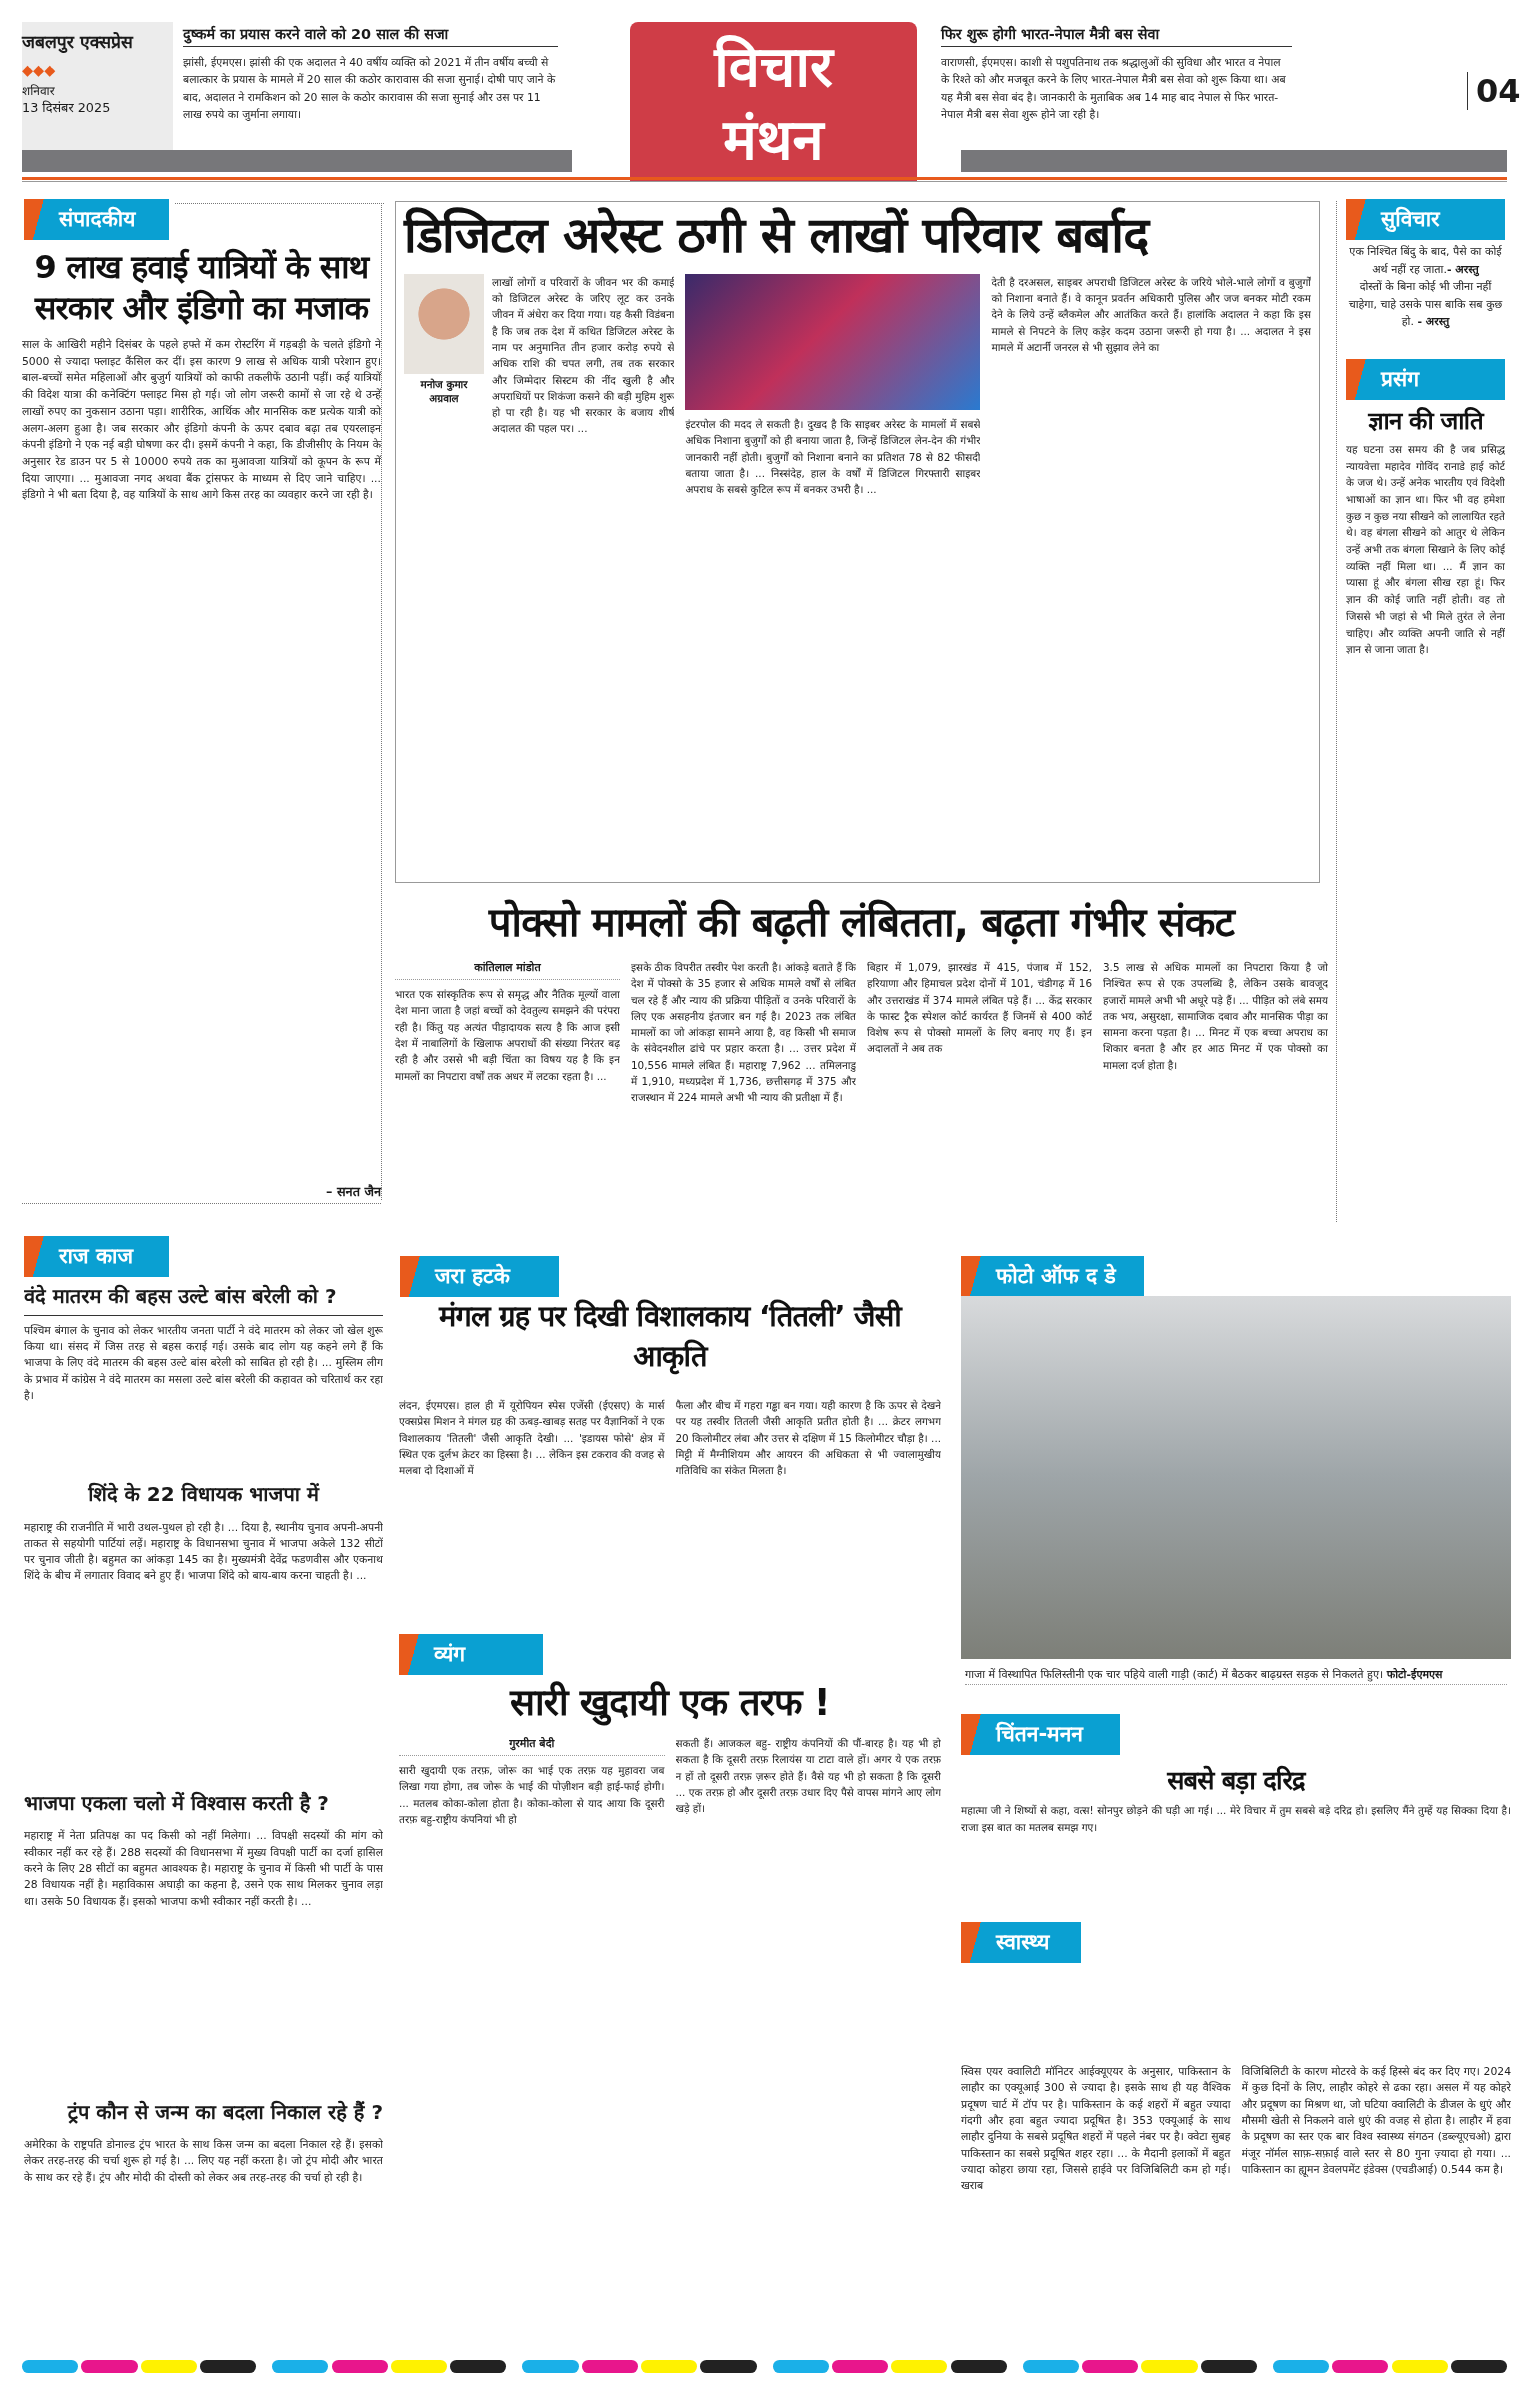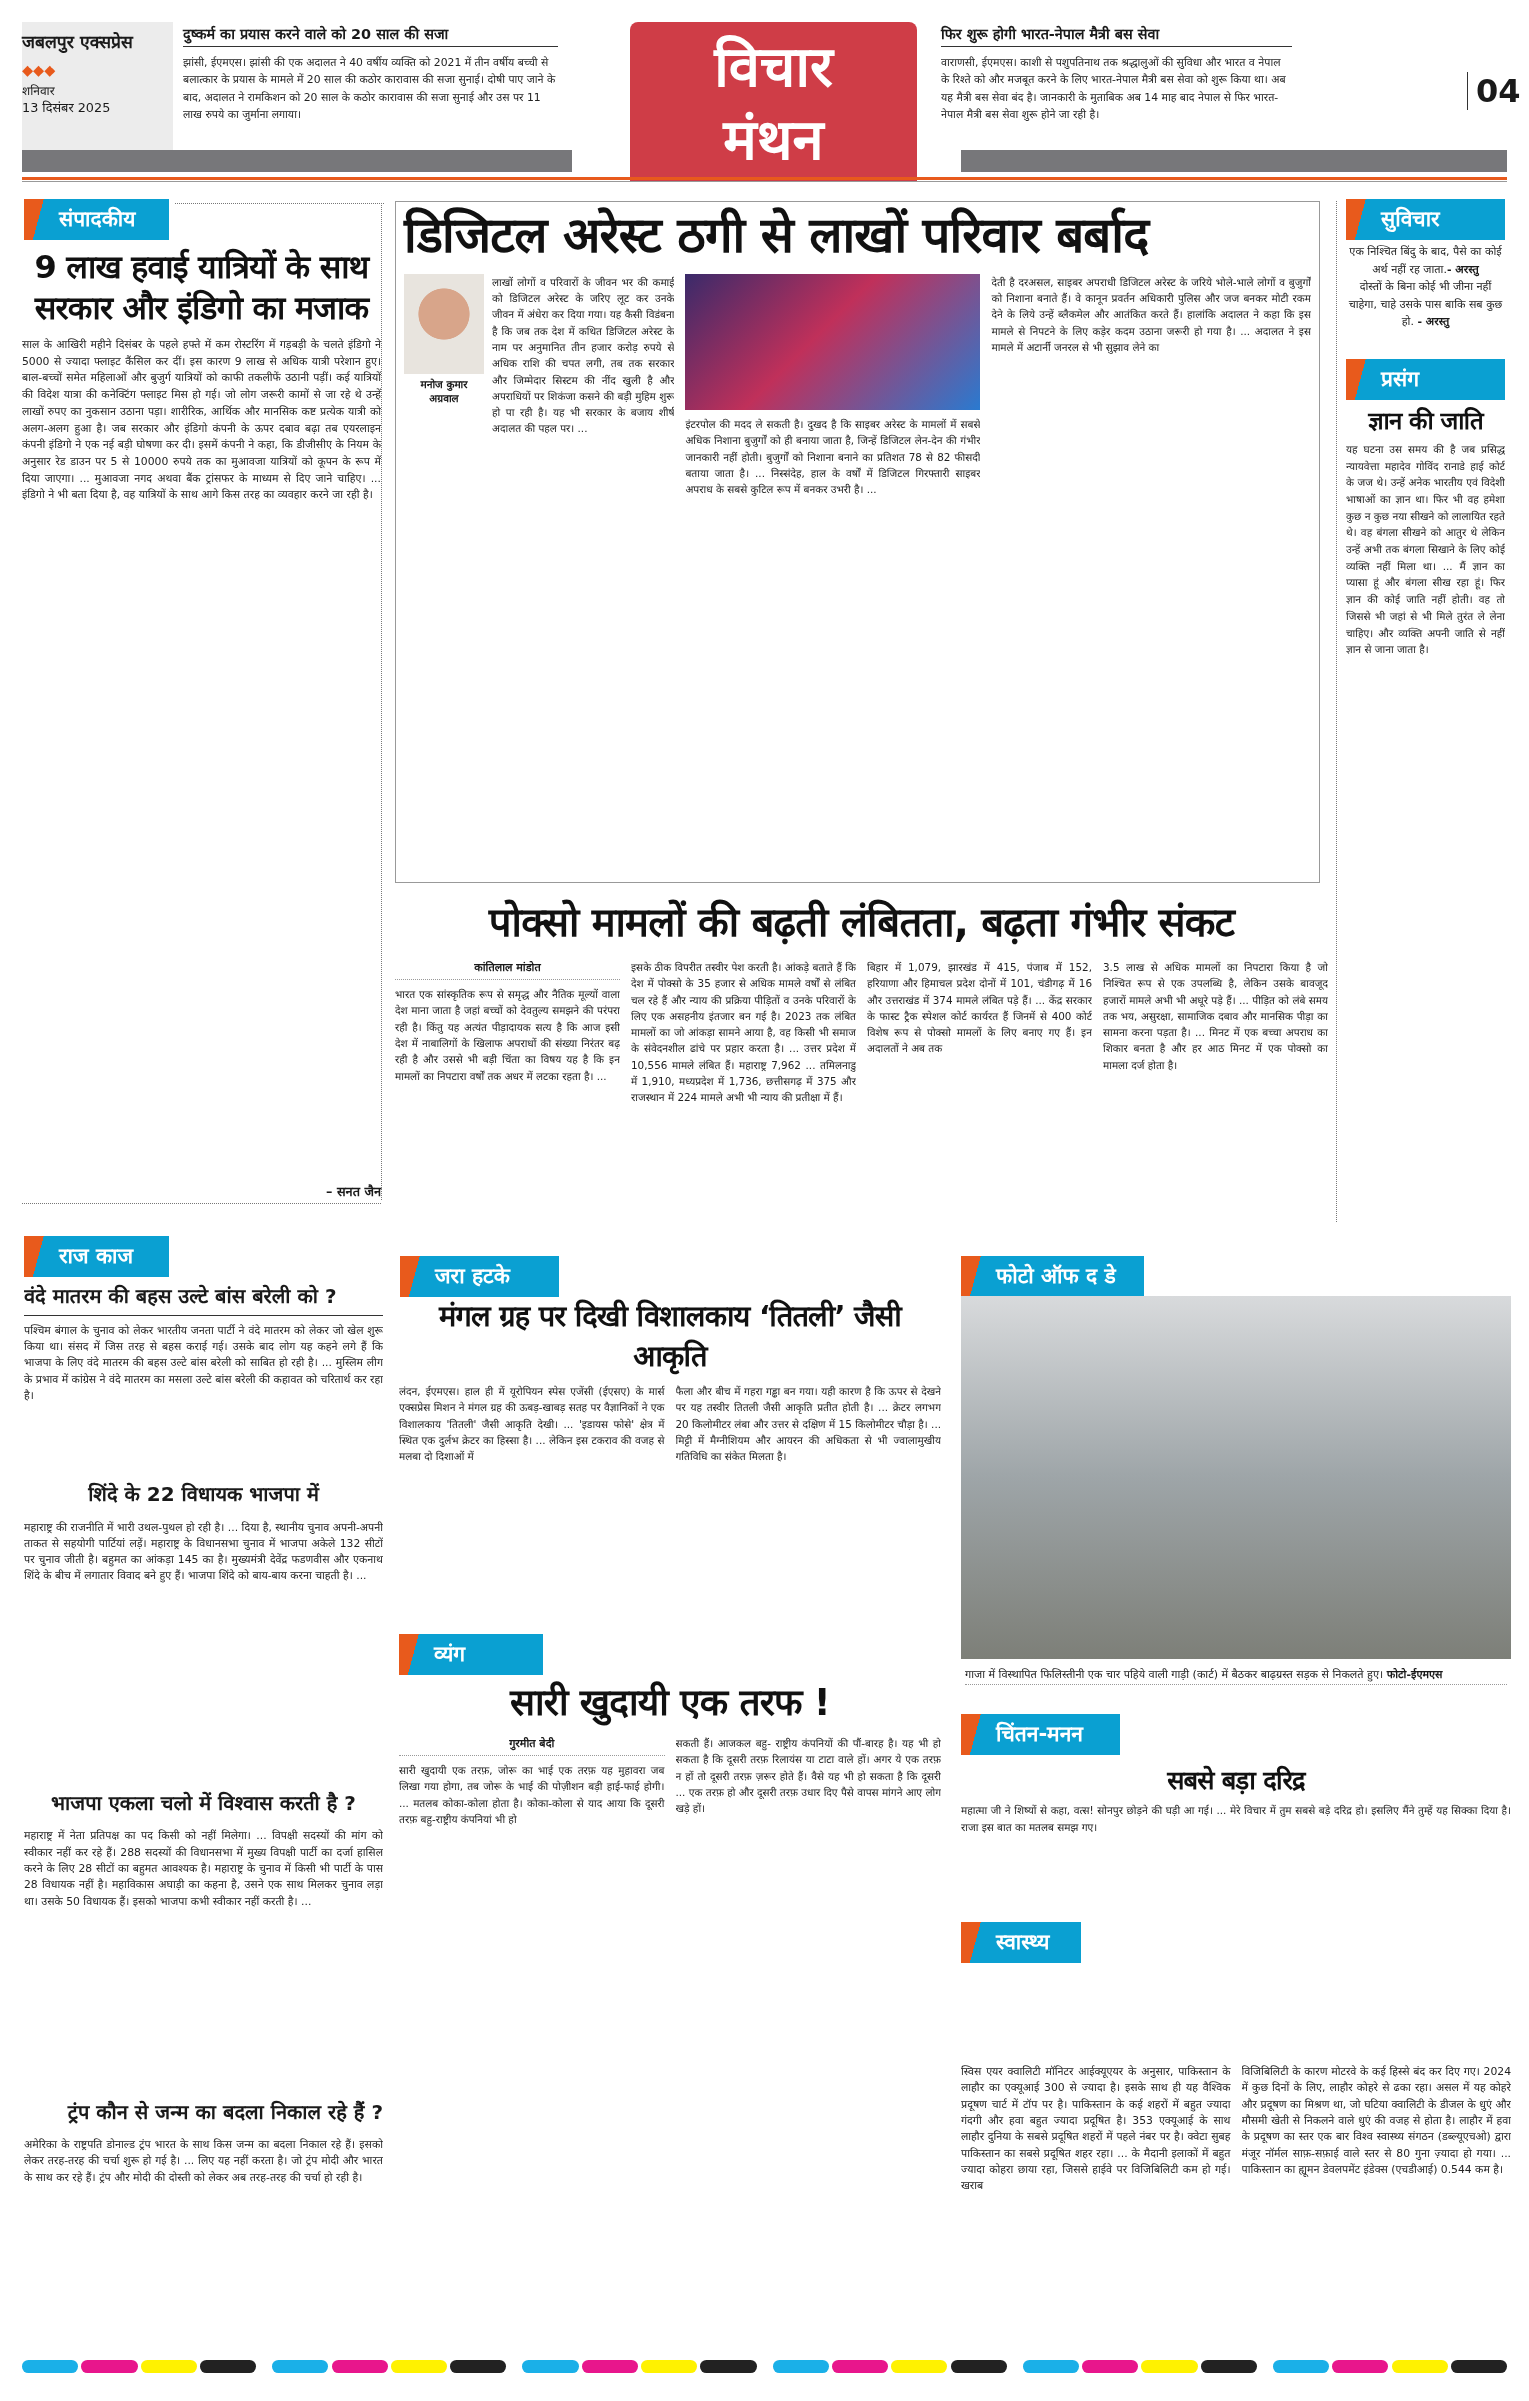--- a/index.html
+++ b/index.html
@@ -124,33 +124,33 @@
 <div class="abs" style="left:24px;top:1276px;width:359px;height:1068px;overflow:hidden">
   <div>
     <div class="subhead">वंदे मातरम की बहस उल्टे बांस बरेली को ?</div>
     <div class="body-text" style="height:151px;overflow:hidden;font-size:10.8px">पश्चिम बंगाल के चुनाव को लेकर भारतीय जनता पार्टी ने वंदे मातरम को लेकर जो खेल शुरू किया था। संसद में जिस तरह से बहस कराई गई। उसके बाद लोग यह कहने लगे हैं कि भाजपा के लिए वंदे मातरम की बहस उल्टे बांस बरेली को साबित हो रही है। ... मुस्लिम लीग के प्रभाव में कांग्रेस ने वंदे मातरम का मसला उल्टे बांस बरेली की कहावत को चरितार्थ कर रहा है।</div>
   </div>
   <div>
     <div class="subhead" style="text-align:center;border:none">शिंदे के 22 विधायक भाजपा में</div>
     <div class="body-text" style="height:263px;overflow:hidden;font-size:10.8px">महाराष्ट्र की राजनीति में भारी उथल-पुथल हो रही है। ... दिया है, स्थानीय चुनाव अपनी-अपनी ताकत से सहयोगी पार्टियां लड़ें। महाराष्ट्र के विधानसभा चुनाव में भाजपा अकेले 132 सीटों पर चुनाव जीती है। बहुमत का आंकड़ा 145 का है। मुख्यमंत्री देवेंद्र फडणवीस और एकनाथ शिंदे के बीच में लगातार विवाद बने हुए हैं। भाजपा शिंदे को बाय-बाय करना चाहती है। ...</div>
   </div>
   <div>
-    <div class="subhead" style="text-align:center;border:none">भाजपा एकला चलो में विश्वास करती है ?</div>
+    <div class="subhead" style="text-align:left;border:none">भाजपा एकला चलो में विश्वास करती है ?</div>
     <div class="body-text" style="height:263px;overflow:hidden;font-size:10.8px">महाराष्ट्र में नेता प्रतिपक्ष का पद किसी को नहीं मिलेगा। ... विपक्षी सदस्यों की मांग को स्वीकार नहीं कर रहे हैं। 288 सदस्यों की विधानसभा में मुख्य विपक्षी पार्टी का दर्जा हासिल करने के लिए 28 सीटों का बहुमत आवश्यक है। महाराष्ट्र के चुनाव में किसी भी पार्टी के पास 28 विधायक नहीं है। महाविकास अघाड़ी का कहना है, उसने एक साथ मिलकर चुनाव लड़ा था। उसके 50 विधायक हैं। इसको भाजपा कभी स्वीकार नहीं करती है। ...</div>
   </div>
   <div>
     <div class="subhead" style="text-align:right;border:none">ट्रंप कौन से जन्म का बदला निकाल रहे हैं ?</div>
     <div class="body-text" style="font-size:10.8px">अमेरिका के राष्ट्रपति डोनाल्ड ट्रंप भारत के साथ किस जन्म का बदला निकाल रहे हैं। इसको लेकर तरह-तरह की चर्चा शुरू हो गई है। ... लिए यह नहीं करता है। जो ट्रंप मोदी और भारत के साथ कर रहे हैं। ट्रंप और मोदी की दोस्ती को लेकर अब तरह-तरह की चर्चा हो रही है।</div>
   </div>
 </div>
 
 <div class="tag" style="left:400px;top:1256px;width:159px">जरा हटके</div>
 <div class="abs" style="left:399px;top:1296px;width:542px">
   <div class="headline" style="font-size:29px;line-height:40px;text-align:center">मंगल ग्रह पर दिखी विशालकाय ‘तितली’ जैसी आकृति</div>
-  <div class="cols" style="margin-top:7px">
+  <div class="cols" style="margin-top:21px">
     <div class="body-text" style="height:239px;overflow:hidden">लंदन, ईएमएस। हाल ही में यूरोपियन स्पेस एजेंसी (ईएसए) के मार्स एक्सप्रेस मिशन ने मंगल ग्रह की ऊबड़-खाबड़ सतह पर वैज्ञानिकों ने एक विशालकाय 'तितली' जैसी आकृति देखी। ... 'इडायस फोसे' क्षेत्र में स्थित एक दुर्लभ क्रेटर का हिस्सा है। ... लेकिन इस टकराव की वजह से मलबा दो दिशाओं में</div>
     <div class="body-text" style="height:239px;overflow:hidden">फैला और बीच में गहरा गड्ढा बन गया। यही कारण है कि ऊपर से देखने पर यह तस्वीर तितली जैसी आकृति प्रतीत होती है। ... क्रेटर लगभग 20 किलोमीटर लंबा और उत्तर से दक्षिण में 15 किलोमीटर चौड़ा है। ... मिट्टी में मैग्नीशियम और आयरन की अधिकता से भी ज्वालामुखीय गतिविधि का संकेत मिलता है।</div>
   </div>
 </div>
 
 <div class="tag" style="left:399px;top:1634px;width:144px">व्यंग</div>
 <div class="abs" style="left:399px;top:1678px;width:542px">
   <div class="headline" style="font-size:37px;line-height:49px;text-align:center">सारी खुदायी एक तरफ !</div>
   <div class="cols" style="margin-top:8px">
     <div>

